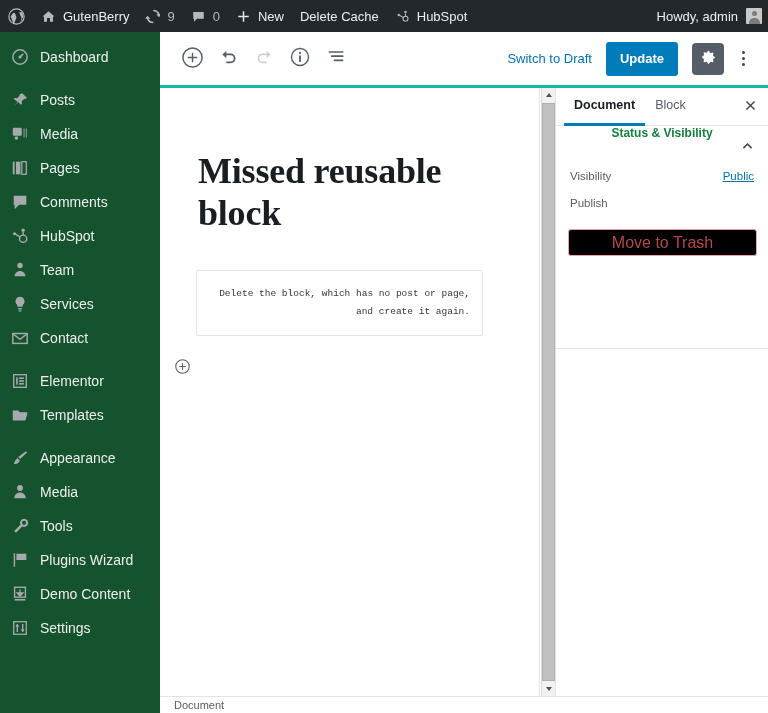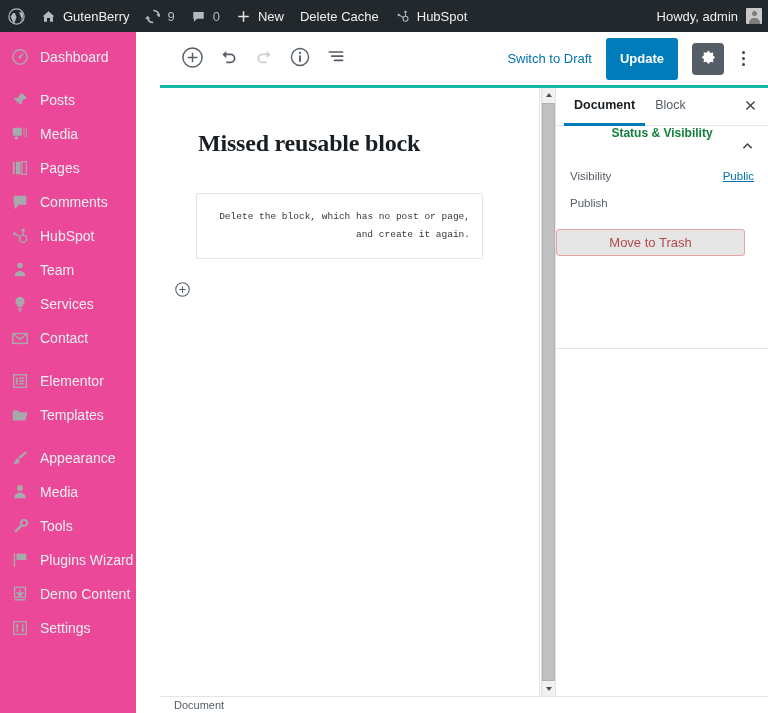--- a/index.html
+++ b/index.html
@@ -32,22 +32,22 @@
     content: ""; position: absolute; width: 5px; height: 5px; border-radius: 50%;
     background: #7c7c7c; left: 5.5px; top: 3px;
   }
   .avatar::after {
     content: ""; position: absolute; width: 11px; height: 6px; border-radius: 5px 5px 0 0;
     background: #7c7c7c; left: 2.5px; top: 9.5px;
   }
 
   
   #sidebar {
-    position: absolute; top: 32px; left: 0; width: 136px; height: 681px;
-    background: #ec4899; color: #eee; padding-top: 8px;
+    position: absolute; top: 32px; left: 0; width: 160px; height: 681px;
+    background: #14532d; color: #eee; padding-top: 8px;
   }
   .menu-item {
     display: flex; align-items: center; height: 34px;
     padding-left: 10px; gap: 10px; font-size: 14px; color: #eee;
   }
   .menu-item .mi-ico {
     width: 20px; height: 20px; display: flex;
     align-items: center; justify-content: center; flex: 0 0 20px;
   }
   .menu-item .mi-ico svg { display: block; }
@@ -63,43 +63,43 @@
     width: 36px; height: 36px; display: flex; align-items: center;
     justify-content: center; background: none; border: none; color: #555d66;
   }
   .tb-btn.disabled { color: #ccd0d4; }
   .tb-spacer { flex: 1; }
   #switch-draft {
     color: #0073aa; font-size: 13px; text-decoration: none; padding: 0 10px;
   }
   #update-btn {
     background: #007cba; color: #fff; border: none; border-radius: 3px;
-    font-size: 13px; font-weight: bold; height: 42px; padding: 0 14px;
+    font-size: 13px; font-weight: bold; height: 34px; padding: 0 14px;
     font-family: "Liberation Sans", sans-serif; margin-left: 4px;
   }
   #settings-gear {
     width: 32px; height: 32px; background: #555d66; border-radius: 4px;
     display: flex; align-items: center; justify-content: center;
     margin-left: 14px; color: #fff; border: none;
   }
   #more-menu {
     width: 30px; height: 36px; display: flex; flex-direction: column;
     align-items: center; justify-content: center; gap: 3px;
     margin-left: 4px; background: none; border: none;
   }
   #more-menu i { width: 3px; height: 3px; border-radius: 50%; background: #40464d; display:block; }
 
   
   #canvas-wrap {
     position: absolute; top: 88px; left: 160px; width: 380px; height: 608px;
     background: #fff; border-right: 1px solid #e2e4e7; overflow: hidden;
   }
   #post-title {
-    margin: 42px 38px 0 38px; font-family: "Liberation Serif", serif;
-    font-size: 24px; font-weight: bold; color: #191e23; letter-spacing: -0.2px;
+    margin: 62px 38px 0 38px; font-family: "Liberation Serif", serif;
+    font-size: 36px; font-weight: bold; color: #191e23; letter-spacing: -0.2px;
   }
   #block-box {
     margin: 36px 56px 0 36px; border: 1px solid #e2e4e7; border-radius: 2px;
     padding: 14px 12px; font-family: "Liberation Mono", monospace;
     font-size: 9.5px; line-height: 1.9; color: #32373c; text-align: right;
   }
   #bottom-inserter {
     margin: 22px 0 0 12px; width: 20px; height: 20px;
     display: flex; align-items: center; justify-content: center; color: #555d66;
   }
@@ -150,23 +150,23 @@
     display: flex; align-items: center; height: 36px; padding: 0 14px;
     font-size: 12px; font-weight: bold; color: #15803d; flex-direction: column;
   }
   #status-header .chev { margin-left: auto; color: #40464d; }
   .prow {
     display: flex; align-items: center; padding: 0 14px; height: 27px; font-size: 11.5px;
   }
   .prow .plabel { color: #555d66; }
   .prow .pvalue { margin-left: auto; color: #0073aa; text-decoration: underline; }
   #trash-btn {
-    display: block; margin: 13px 12px 0 0; width: 189px; height: 27px;
-    background: #e5e5e5; border: 1px solid #e8a3a3; border-radius: 3px;
-    color: #b34a4a; font-size: 13px; font-family: "Liberation Sans", sans-serif;
+    display: block; margin: 13px 12px 0 12px; width: 189px; height: 27px;
+    background: #000000; border: 1px solid #e8a3a3; border-radius: 3px;
+    color: #b34a4a; font-size: 16px; font-family: "Liberation Sans", sans-serif;
   }
   #panel-divider {
     position: absolute; top: 260px; left: 0; width: 213px;
     border-top: 1px solid #e2e4e7;
   }
 
   
   #footer {
     position: absolute; top: 696px; left: 160px; width: 608px; height: 17px;
     background: #fff; border-top: 1px solid #e2e4e7;

